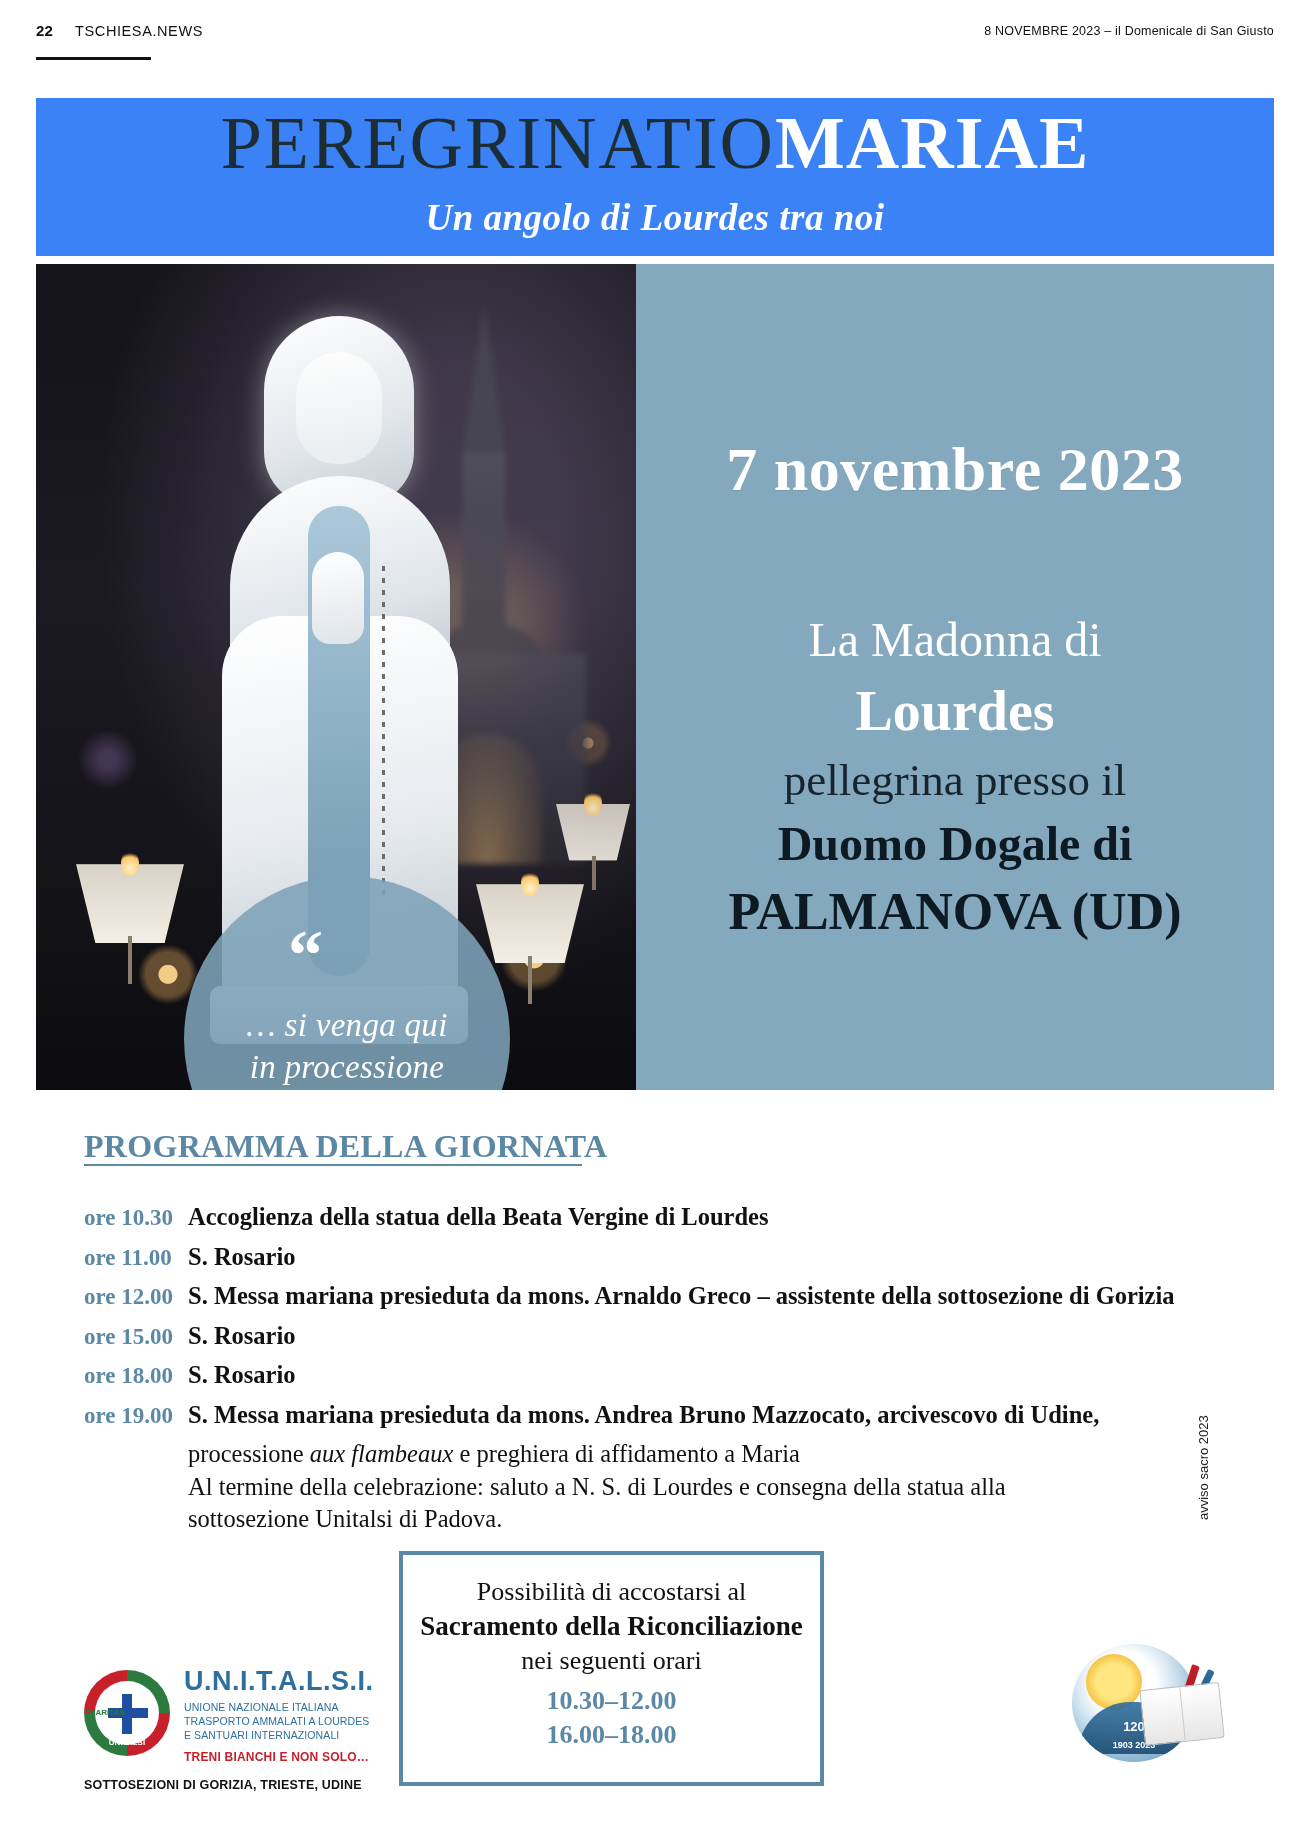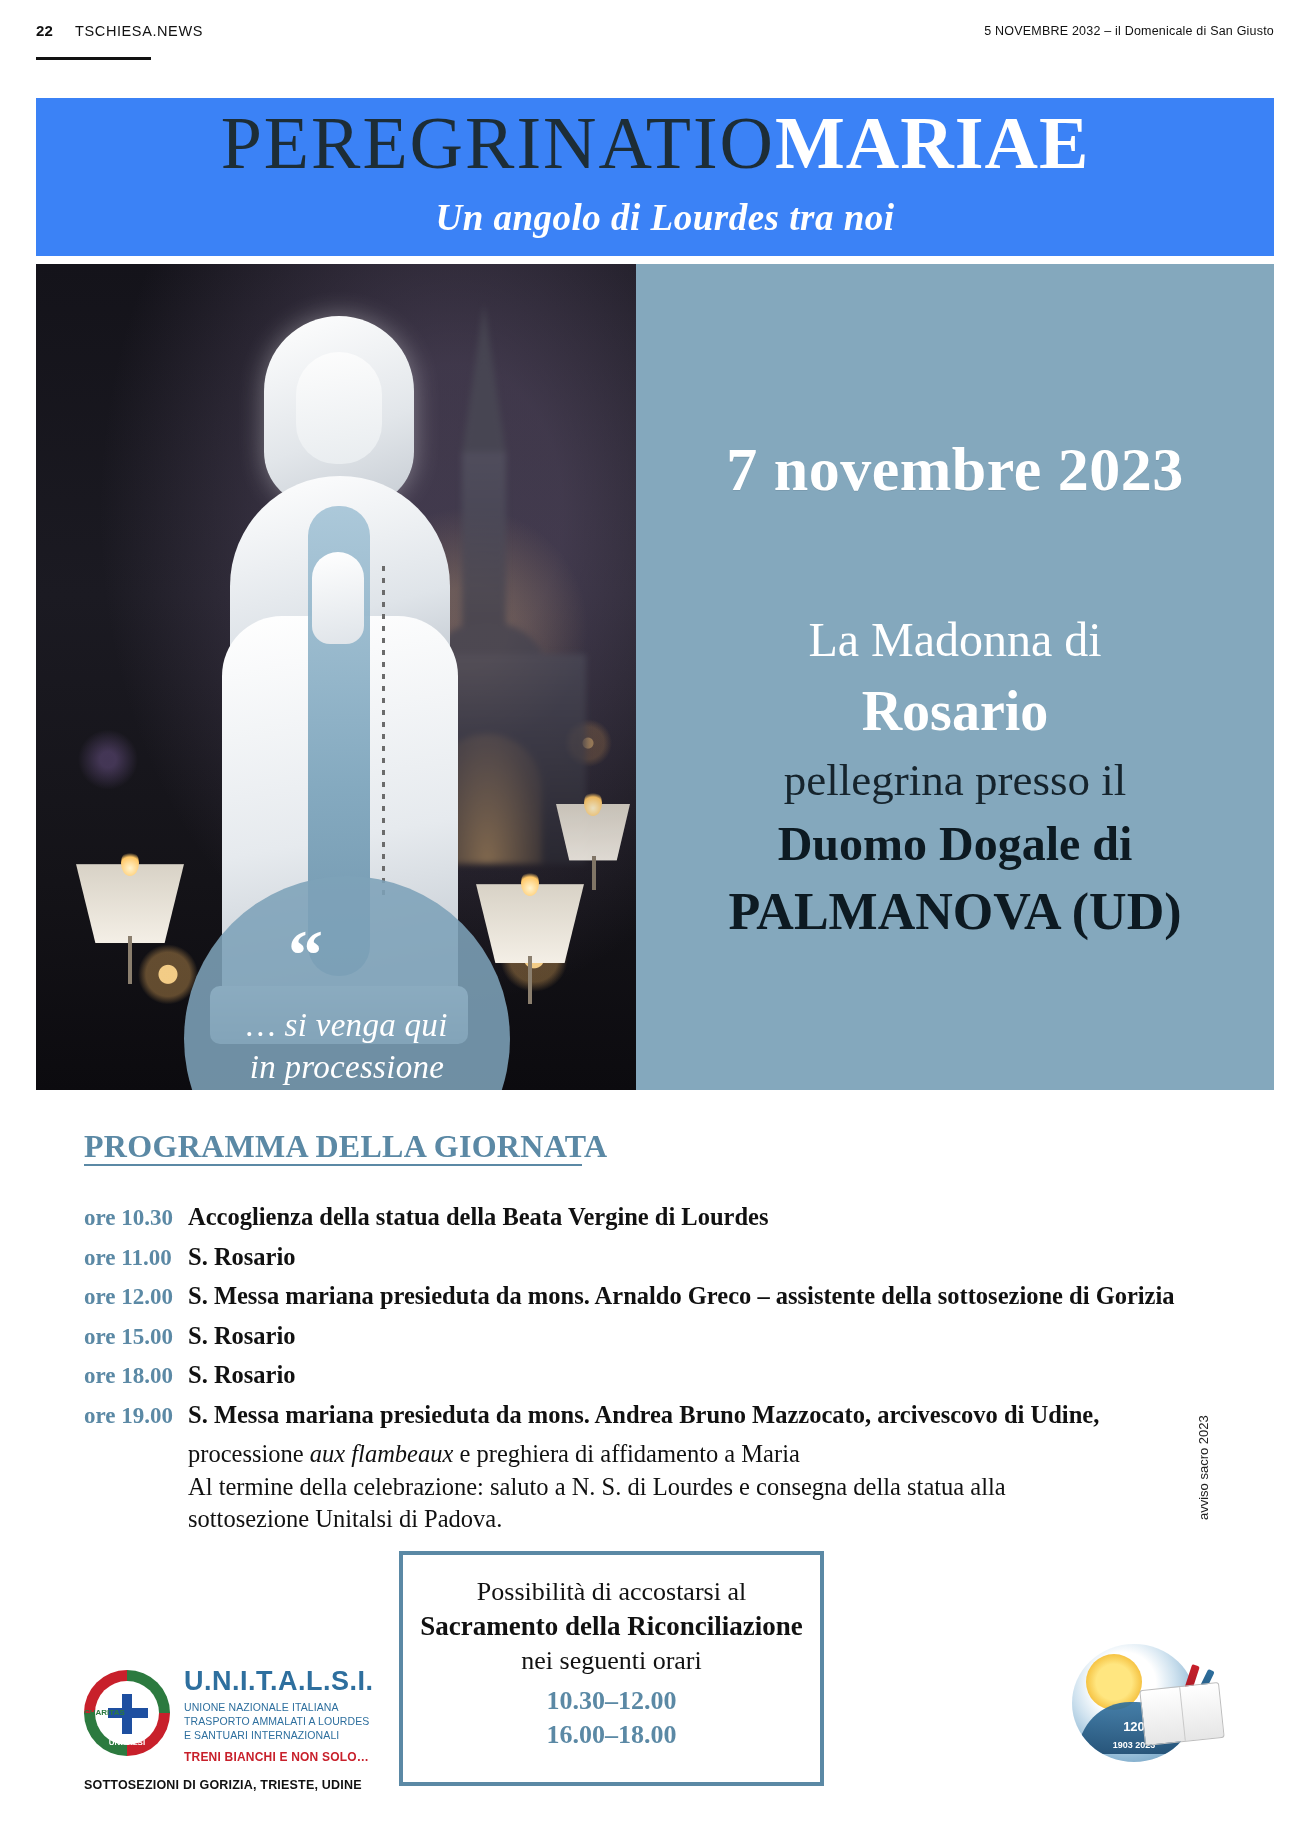--- a/index.html
+++ b/index.html
@@ -61,21 +61,21 @@
     color: #1d2d36;
     font-weight: normal;
     letter-spacing: 2px;
   }
   .t-mariae {
     color: #ffffff;
     font-weight: bold;
     letter-spacing: 1px;
   }
   .title-line2 {
-    position: absolute; left: 10px; top: 98px; width: 100%;
+    position: absolute; left: 0; top: 98px; width: 100%;
     text-align: center;
     color: #ffffff;
     font-style: italic; font-weight: bold;
     font-size: 37px; letter-spacing: .5px;
   }
 
   
   .band-sep {
     position: absolute; left: 0; top: 158px; width: 1238px; height: 8px;
     background: #ffffff;
@@ -407,21 +407,21 @@
   }
 </style>
 </head>
 <body>
 
 <div class="page-header">
   <div class="hdr-left">
     <span class="folio">22</span>
     <span class="hdr-site">TSCHIESA.NEWS</span>
   </div>
-  <div class="hdr-right">5 NOVEMBRE 2032 – il Domenicale di San Giusto</div>
+  <div class="hdr-right">8 NOVEMBRE 2023 – il Domenicale di San Giusto</div>
 </div>
 <div class="folio-rule"></div>
 
 <div class="poster">
 
   <div class="title-band">
     <div class="title-line1">
       <span class="t-peregrinatio">PEREGRINATIO</span><span class="t-mariae">MARIAE</span>
     </div>
     <div class="title-line2">Un angolo di Lourdes tra noi</div>
@@ -474,21 +474,21 @@
         <div class="quote-text">
           <div>… si venga qui</div>
           <div>in processione</div>
         </div>
       </div>
     </div>
 
     <div class="hero-text">
       <div class="hero-date">7 novembre 2023</div>
       <div class="hero-l1">La Madonna di</div>
-      <div class="hero-l2">Rosario</div>
+      <div class="hero-l2">Lourdes</div>
       <div class="hero-l3">pellegrina presso il</div>
       <div class="hero-l4">Duomo Dogale di</div>
       <div class="hero-l5">PALMANOVA (UD)</div>
     </div>
   </div>
 
   <div class="prog-title">PROGRAMMA DELLA GIORNATA</div>
   <div class="prog-title-underline"></div>
 
   <div class="prog-list">

